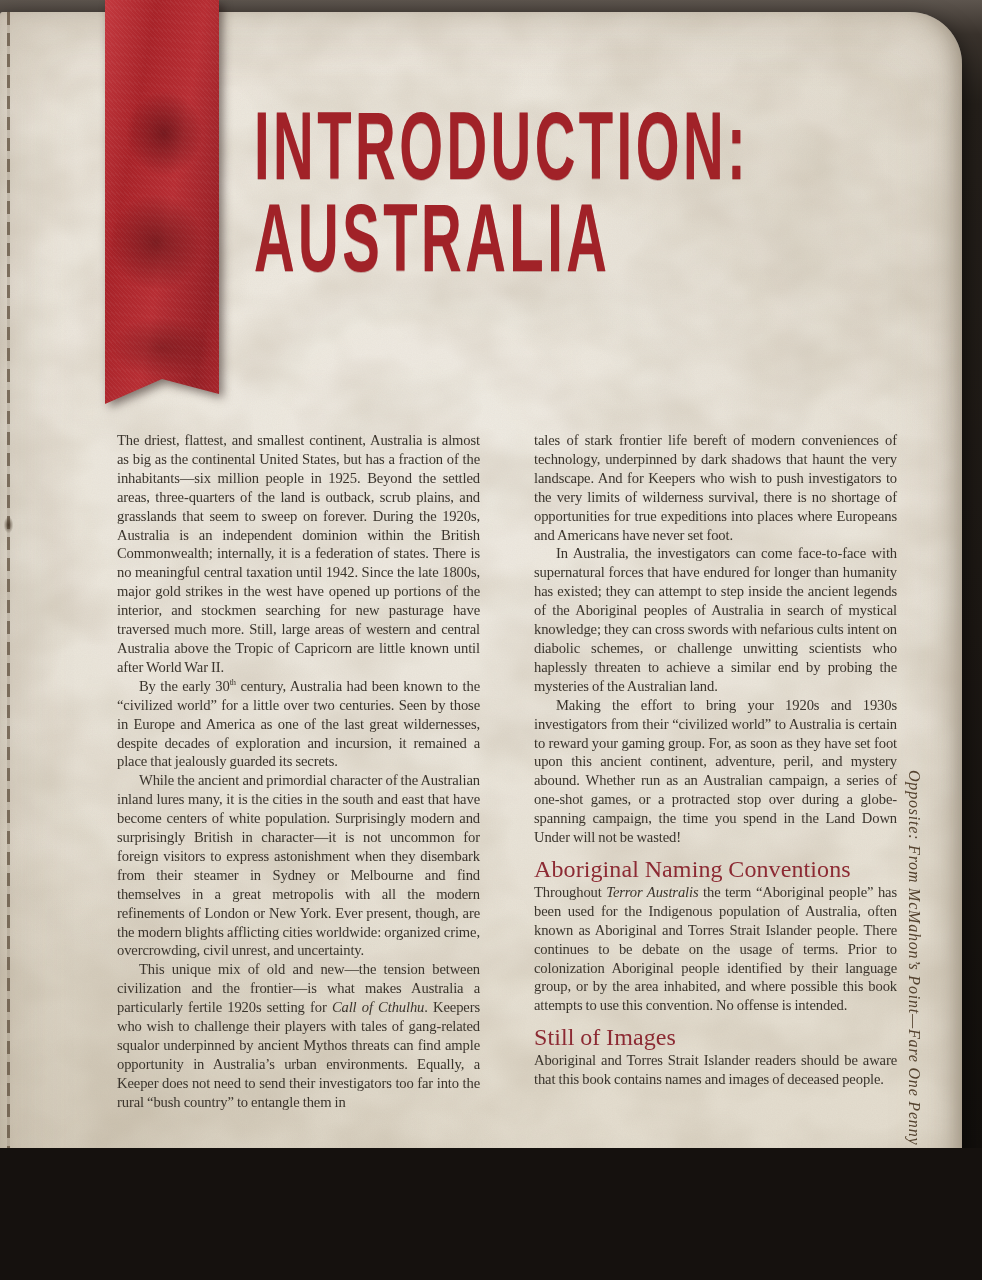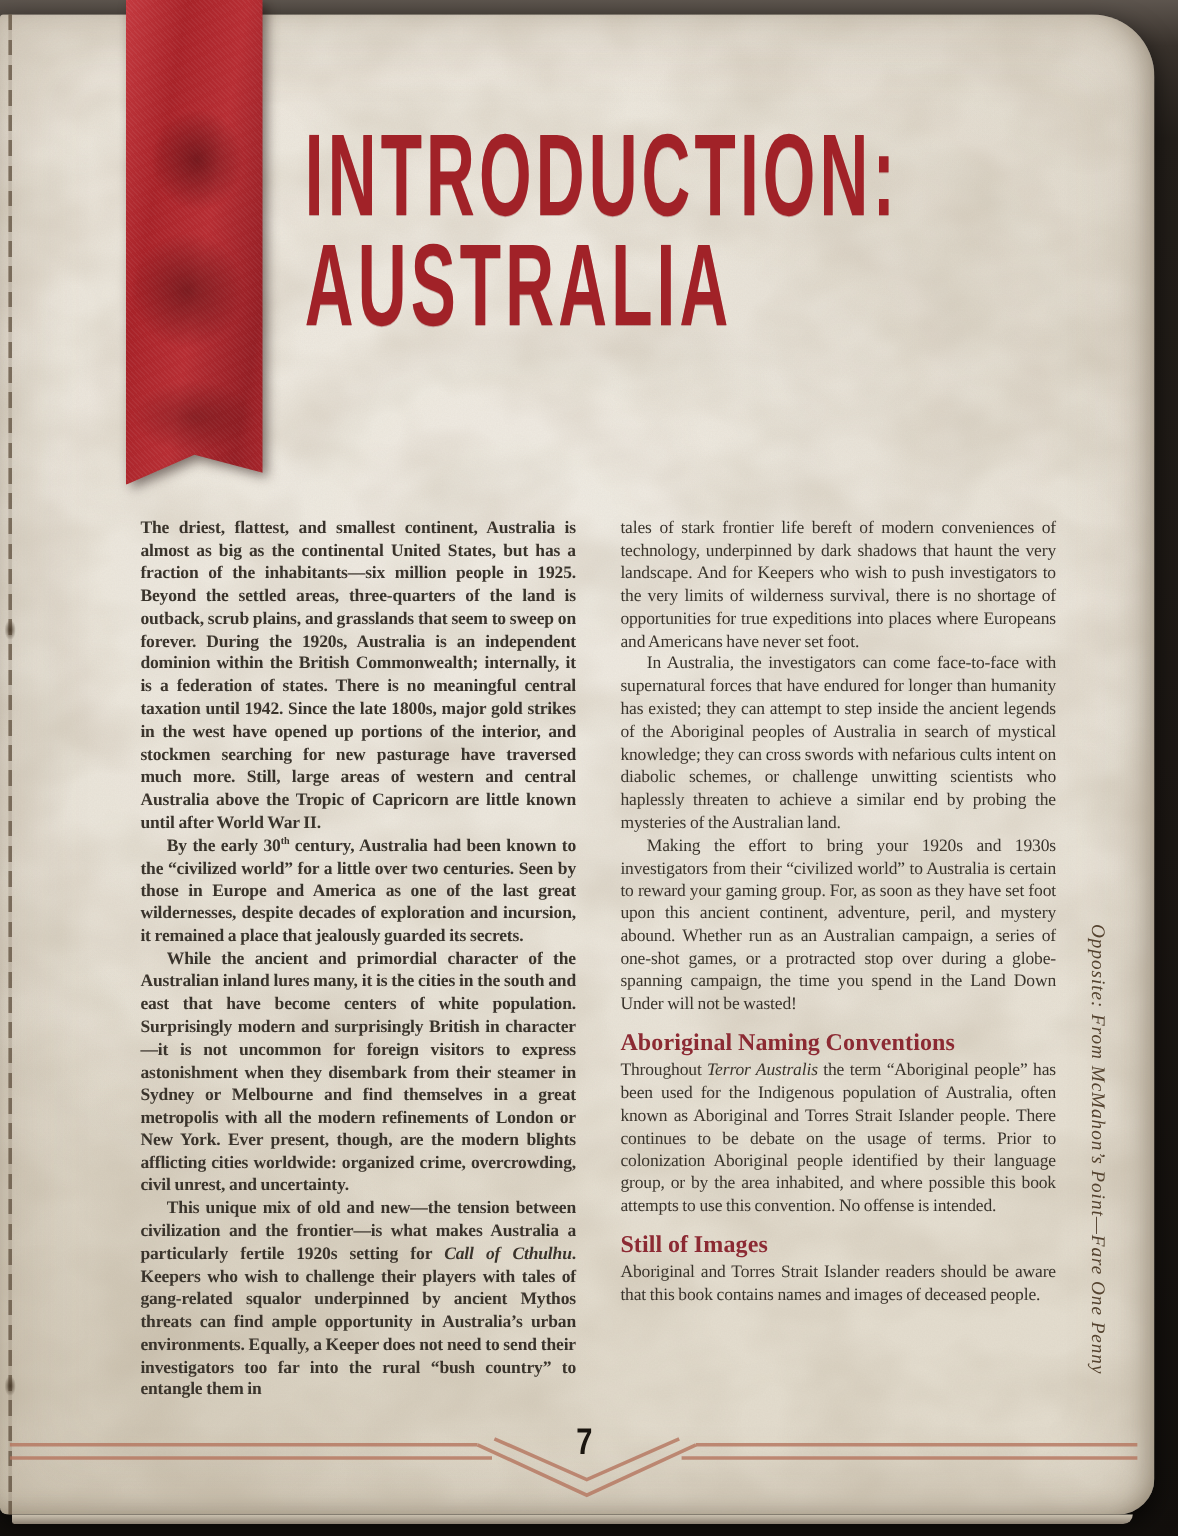--- a/index.html
+++ b/index.html
@@ -1,16 +1,16 @@
 <!DOCTYPE html>
 <html style="--title-red: #a12228; --heading-red: #8c2a33; --ribbon-red: #b02d33; --rule-red: #b5755e; --body-ink: #3a342c; --paper: #e8e2d6; --page-number-ink: #1a150f; --caption-ink: #54422e;"><head>
 <meta charset="utf-8">
 <style>
   html,body{margin:0;padding:0;background:#15110e;}
-  .canvas{position:relative;width:982px;height:1280px;overflow:hidden;
+  .canvas{position:relative;width:982px;height:1148px;overflow:hidden;
     background:linear-gradient(180deg,#5d554e 0%,#39322c 3%,#241f1a 9%,#1c1713 55%,#120f0c 100%);
     font-family:"Liberation Serif",serif;}
   
   .page{position:absolute;left:0;top:12px;width:962px;height:1250px;
     background:
       radial-gradient(120% 80% at 45% 35%, rgba(255,255,255,.28), rgba(255,255,255,0) 60%),
       radial-gradient(50% 35% at 85% 15%, rgba(190,180,160,.30), rgba(190,180,160,0) 70%),
       radial-gradient(60% 40% at 10% 90%, rgba(180,168,146,.35), rgba(180,168,146,0) 70%),
       linear-gradient(180deg,#ebe5da 0%,#e8e2d6 55%,#e2dbcc 100%);
     border-radius:3px 52px 30px 6px;
@@ -41,26 +41,26 @@
   
   .title{position:absolute;left:254px;top:88px;margin:0;
     font-family:"Liberation Sans",sans-serif;font-weight:700;
     font-size:97px;line-height:92px;letter-spacing:6px;color:var(--title-red,#a12228);
     text-shadow:0 1px 0 rgba(120,20,24,.3);}
   .title span{display:block;transform:scaleX(.58);transform-origin:left top;white-space:nowrap;}
   
   .col{position:absolute;top:419px;width:363px;text-align:justify;
     color:var(--body-ink,#3a342c);font-size:14.6px;line-height:18.9px;
     letter-spacing:-.12px;word-spacing:-.4px;}
-  .col-left{left:117px;font-weight:bold;}
-  .col-right{left:517px;}
+  .col-left{left:117px;}
+  .col-right{left:534px;}
   .col p{margin:0;}
   .col p.ind{text-indent:22px;}
   .col sup{font-size:.58em;vertical-align:super;line-height:0;}
-  .col h3{font-size:20px;line-height:20px;font-weight:700;margin:12px 0 4px;
+  .col h3{font-size:24px;line-height:20px;font-weight:400;margin:12px 0 4px;
     color:var(--heading-red,#8c2a33);text-align:left;letter-spacing:.1px;}
   
   .side-caption{position:absolute;left:905px;top:758px;writing-mode:vertical-rl;
     font-style:italic;font-size:16px;letter-spacing:.8px;color:var(--caption-ink,#54422e);
     white-space:nowrap;}
   
   .ornament{position:absolute;left:8px;top:1180px;width:940px;height:64px;opacity:.8;}
   .page-number{position:absolute;left:457px;top:1172px;width:60px;text-align:center;
     font-family:"Liberation Sans",sans-serif;font-weight:700;font-size:31px;
     color:var(--page-number-ink,#1a150f);transform:scaleX(.78);}

